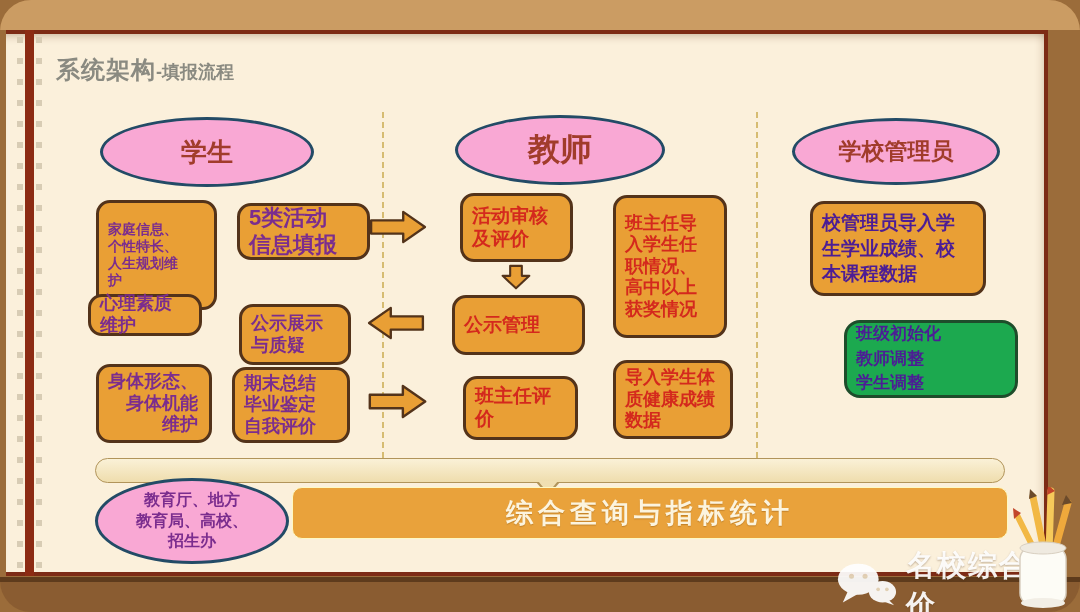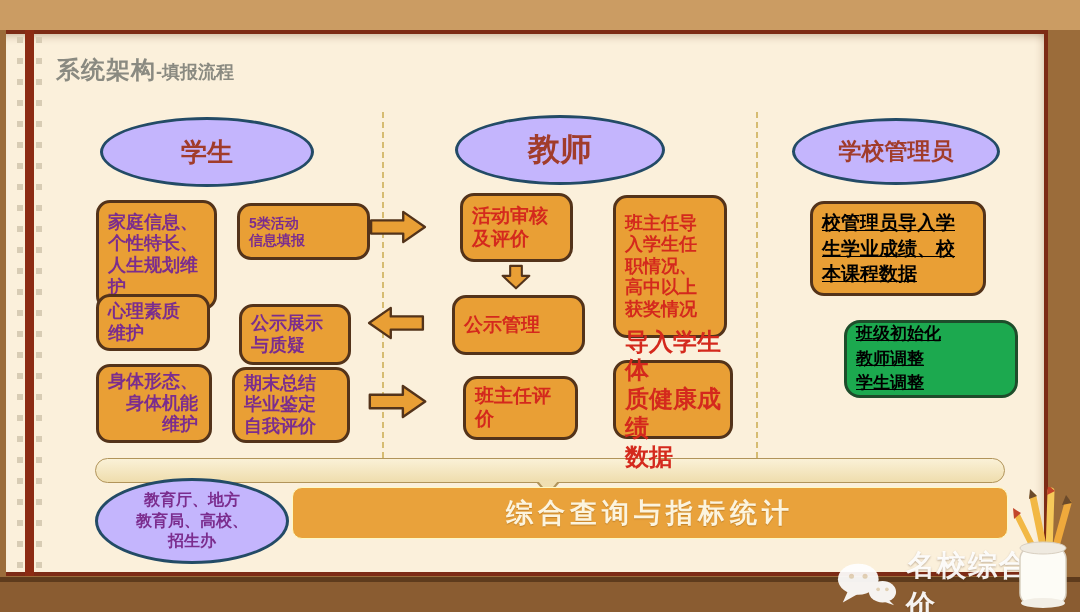--- a/index.html
+++ b/index.html
@@ -1,46 +1,46 @@
 <!DOCTYPE html>
 <html><head>
 <meta charset="utf-8">
 <style>
   * { margin:0; padding:0; box-sizing:border-box; }
   html,body { width:1080px; height:612px; overflow:hidden; }
   body { font-family:"Liberation Sans","DejaVu Sans",sans-serif; background:#9B6C3A; }
-  .stage { position:relative; width:1080px; height:612px; background:#9B6C3A; overflow:hidden; }
+  .stage { position:relative; width:1080px; height:612px; background:#9B6C3A; overflow:hidden;border-radius:31px; }
 
   
   .wood-top { position:absolute; left:0; top:0; width:1080px; height:30px; background:#CB9C63; }
   .wood-bottom { position:absolute; left:0; top:577px; width:1080px; height:35px; background:#8A5C31; }
   .wood-seam { position:absolute; left:0; top:0; width:100%; height:5px; background:#5E3B1C; }
   .page { position:absolute; left:6px; top:30px; width:1042px; height:546px; background:#FBF0DB;
           border-top:4px solid #7D2B15; border-right:4px solid #7D2B15; border-bottom:4px solid #7D2B15;
           box-shadow: inset 0 9px 10px -8px rgba(90,50,20,.35), inset -9px 0 10px -8px rgba(90,50,20,.22); }
   .binding { position:absolute; left:25px; top:30px; width:9px; height:546px; background:#8C2B13; z-index:3; }
   .binding::before, .binding::after { content:""; position:absolute; top:2px; bottom:0; width:6px;
           background:repeating-linear-gradient(to bottom, transparent 0 5px, #D8CCB4 5px 11px, transparent 11px 21px); }
   .binding::before { left:-8px; } .binding::after { right:-8px; }
 
   
   .title { position:absolute; left:56px; top:54px; display:flex; align-items:baseline; color:#8A8A81; z-index:4; }
   .title-main { font-size:24px; font-weight:bold; letter-spacing:1px; }
   .title-sub { font-size:18px; font-weight:bold; }
 
   
-  .ellipse { position:absolute; background:#c4b5fd; border:3px solid #234B66; border-radius:50%;
+  .ellipse { position:absolute; background:#f9a8d4; border:3px solid #234B66; border-radius:50%;
              display:flex; align-items:center; justify-content:center; color:#A13C2B; font-weight:bold;
              z-index:4; text-align:center; white-space:pre-line; }
   .obox { position:absolute; background:#E99F35; border:3px solid #53331A; border-radius:14px;
           display:flex; align-items:center; padding:4px 6px 4px 9px; font-weight:bold; line-height:1.2;
           white-space:pre-line; z-index:4; font-size:19px; }
   .purple { color:#7B2D8E; }
   .red    { color:#D4291D; }
-  .bluetxt{ color:#000000;text-decoration:underline; }
+  .bluetxt{ color:#4c1d95; }
   .gbox   { background:#1CA94F; border-color:#1E4D2B; border-radius:16px;margin-left:36px; }
 
   .arrow { position:absolute; z-index:4; }
   .vdash { position:absolute; width:0; border-left:2px dashed #D6BC72; z-index:2; }
 
   .brace { position:absolute; left:95px; top:458px; width:910px; height:25px; border-radius:13px;
            background:linear-gradient(#FAF1D7,#EFDDAD); border:1px solid #B1945A; z-index:3; }
   .notch-o { position:absolute; left:536px; top:482px; width:0; height:0; z-index:3;
              border-left:12px solid transparent; border-right:12px solid transparent; border-top:14px solid #B1945A; }
   .notch-f { position:absolute; left:538px; top:481px; width:0; height:0; z-index:4;
@@ -74,27 +74,27 @@
     <span class="title-sub">-填报流程</span>
   </div>
 
   <div class="vdash" style="left:382px; top:112px; height:346px;"></div>
   <div class="vdash" style="left:756px; top:112px; height:346px;"></div>
 
   <div class="ellipse" style="left:100px; top:117px; width:214px; height:70px; font-size:26px;">学生</div>
   <div class="ellipse" style="left:455px; top:115px; width:210px; height:70px; font-size:32px;">教师</div>
   <div class="ellipse" style="left:792px; top:118px; width:208px; height:67px; font-size:23px;">学校管理员</div>
 
-  <div class="obox purple" style="left:96px;  top:200px; width:121px; height:110px; font-size:18px;">家庭信息、
+  <div class="obox purple" style="left:96px;  top:200px; width:121px; height:110px; font-size:14px;">家庭信息、
 个性特长、
 人生规划维
 护</div>
-  <div class="obox purple" style="left:237px; top:203px; width:133px; height:57px; font-size:14px;">5类活动
+  <div class="obox purple" style="left:237px; top:203px; width:133px; height:57px; font-size:22px;">5类活动
 信息填报</div>
-  <div class="obox purple" style="left:96px;  top:294px; width:114px; height:57px; font-size:18px;">心理素质
+  <div class="obox purple" style="left:88px;  top:294px; width:114px; height:42px; font-size:18px;">心理素质
 维护</div>
   <div class="obox purple" style="left:239px; top:292px; width:112px; height:61px; font-size:18px;margin-top:12px;">公示展示
 与质疑</div>
   <div class="obox purple" style="left:96px;  top:364px; width:116px; height:79px; font-size:18px;text-align:right;">身体形态、
 身体机能
 维护</div>
   <div class="obox purple" style="left:232px; top:367px; width:118px; height:76px; font-size:18px;">期末总结
 毕业鉴定
 自我评价</div>
 
@@ -122,21 +122,21 @@
   <div class="obox red" style="left:460px; top:193px; width:113px; height:69px;">活动审核
 及评价</div>
   <div class="obox red" style="left:452px; top:295px; width:133px; height:60px;">公示管理</div>
   <div class="obox red" style="left:463px; top:376px; width:115px; height:64px;">班主任评
 价</div>
   <div class="obox red" style="left:613px; top:195px; width:114px; height:143px; font-size:18px;">班主任导
 入学生任
 职情况、
 高中以上
 获奖情况</div>
-  <div class="obox red" style="left:613px; top:360px; width:120px; height:79px; font-size:24px;">导入学生体
+  <div class="obox red" style="left:613px; top:360px; width:120px; height:79px; font-size:18px;">导入学生体
 质健康成绩
 数据</div>
 
   <div class="obox bluetxt" style="left:810px; top:201px; width:176px; height:95px; line-height:1.35;">校管理员导入学
 生学业成绩、校
 本课程数据</div>
   <div class="obox gbox bluetxt" style="left:808px; top:320px; width:174px; height:78px; font-size:17px; line-height:1.45;">班级初始化
 教师调整
 学生调整</div>
 

